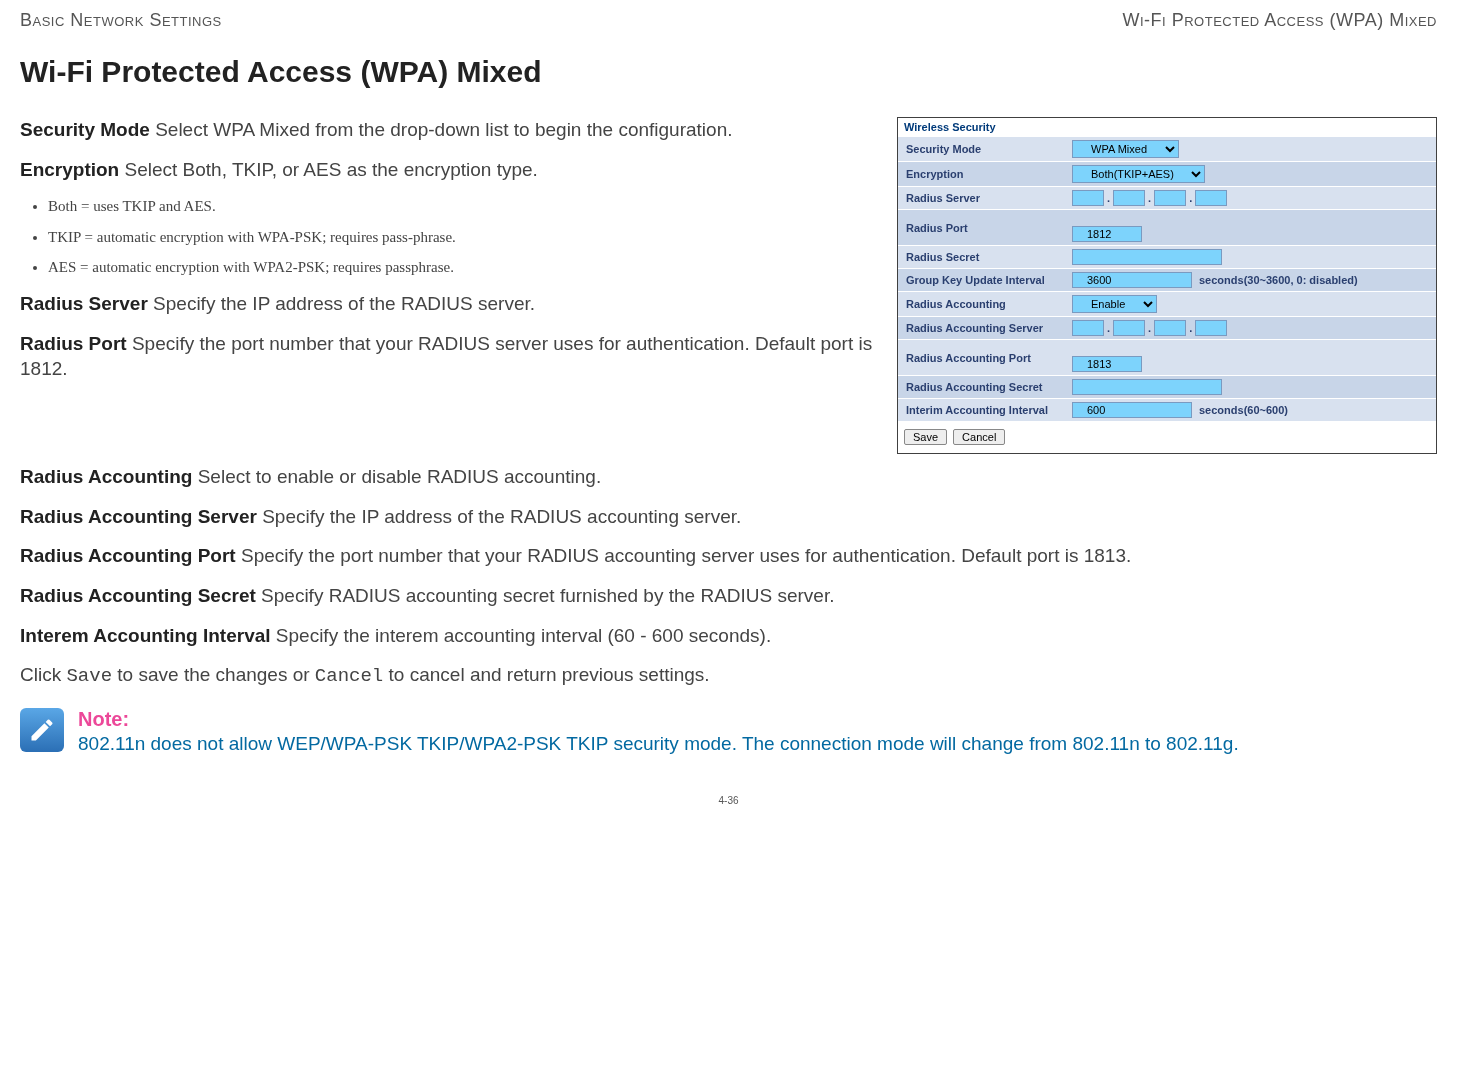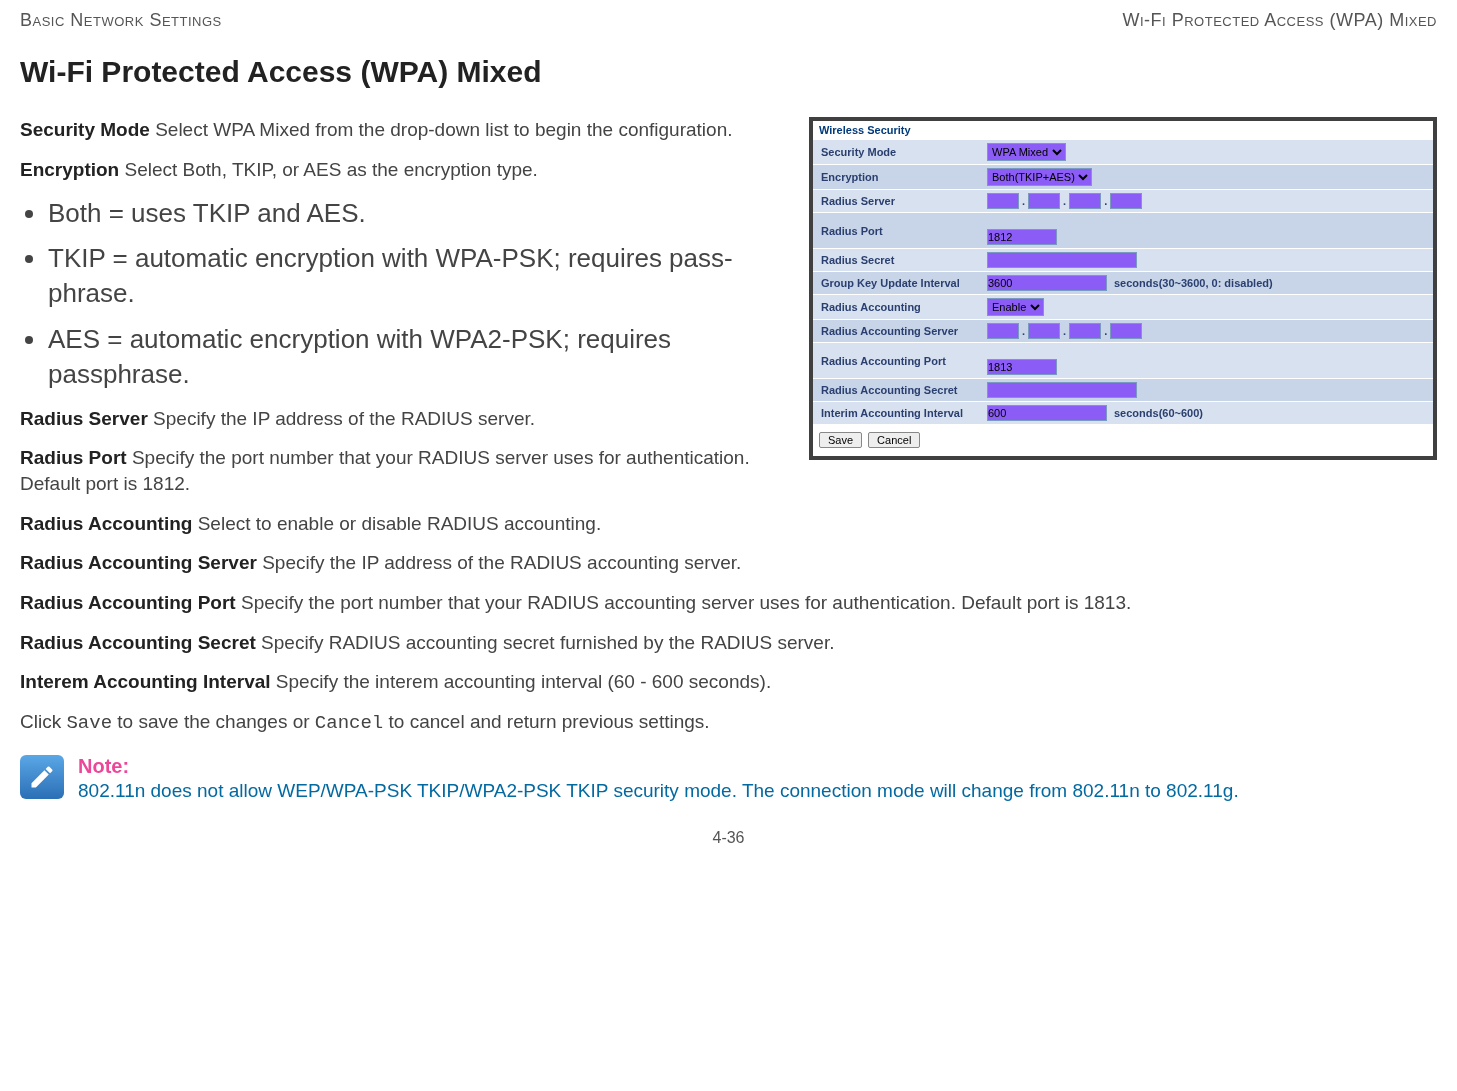--- a/index.html
+++ b/index.html
@@ -25,24 +25,24 @@
     font-weight: bold;
     font-size: 30px;
     color: #222;
     margin: 0 0 28px 0;
   }
   .content-area {
     position: relative;
   }
   .screenshot-box {
     float: right;
-    width: 628px;
+    width: 540px;
     margin-left: 20px;
     margin-bottom: 10px;
-    border: 4px solid #404040;
+    border: 1px solid #404040;
     font-family: Tahoma, Verdana, sans-serif;
     font-size: 11px;
   }
   .ss-title {
     background: #fff;
     color: #003a7a;
     font-weight: bold;
     padding: 3px 6px;
     font-size: 11px;
   }
@@ -66,22 +66,22 @@
     display: flex;
     align-items: center;
     gap: 3px;
     color: #2a3f6f;
     font-weight: bold;
   }
   .ss-select, .ss-input {
     font-family: Tahoma, sans-serif;
     font-size: 11px;
     border: 1px solid #7a9ac0;
-    background: #8b5cf6;
-    padding: 1px 0;
+    background: #7dd3fc;
+    padding: 1px 14px;
   }
   .ss-select { height: 18px; }
   .ss-input  { height: 16px; }
   .ss-input.ip { width: 32px; }
   .ss-input.port { width: 70px; margin-top: 13px; }
   .ss-input.med { width: 120px; }
   .ss-input.wide { width: 150px; }
   .ss-hint { font-weight: bold; color: #2a3f6f; margin-left: 4px; }
   .ss-btnbar {
     padding: 8px 6px;
@@ -99,25 +99,26 @@
   }
   .desc-para {
     font-size: 19px;
     line-height: 1.35;
     color: #444;
     margin: 0 0 14px 0;
   }
   .desc-para b { color: #222; font-weight: bold; }
   ul.bullets { margin: 0 0 14px 28px; padding: 0; }
   ul.bullets li {
-    font-size: 26px;
+    font-size: 15px;
     line-height: 1.35;
     color: #444;
     margin-bottom: 10px;
     list-style-type: disc;
+    font-family: Liberation Serif, serif;
   }
   .mono { font-family: "Courier New", monospace; }
   .clear { clear: both; }
   .note-box {
     display: flex;
     align-items: flex-start;
     gap: 14px;
     margin-top: 18px;
   }
   .note-icon {
@@ -128,23 +129,23 @@
     display: flex;
     align-items: center;
     justify-content: center;
     flex-shrink: 0;
   }
   .note-icon svg { width: 28px; height: 28px; }
   .note-text .note-title { font-weight: bold; font-size: 20px; color: #ec4899; }
   .note-text .note-body  { font-size: 19px; color: #0369a1; line-height: 1.35; }
   .page-num {
     text-align: center;
-    font-size: 16px;
+    font-size: 10px;
     color: #555;
-    margin-top: 26px;
+    margin-top: 39px;
   }
 </style>
 </head>
 <body>
 
 <div class="top-header">
   <span>Basic Network Settings</span>
   <span>Wi-Fi Protected Access (WPA) Mixed</span>
 </div>
 

